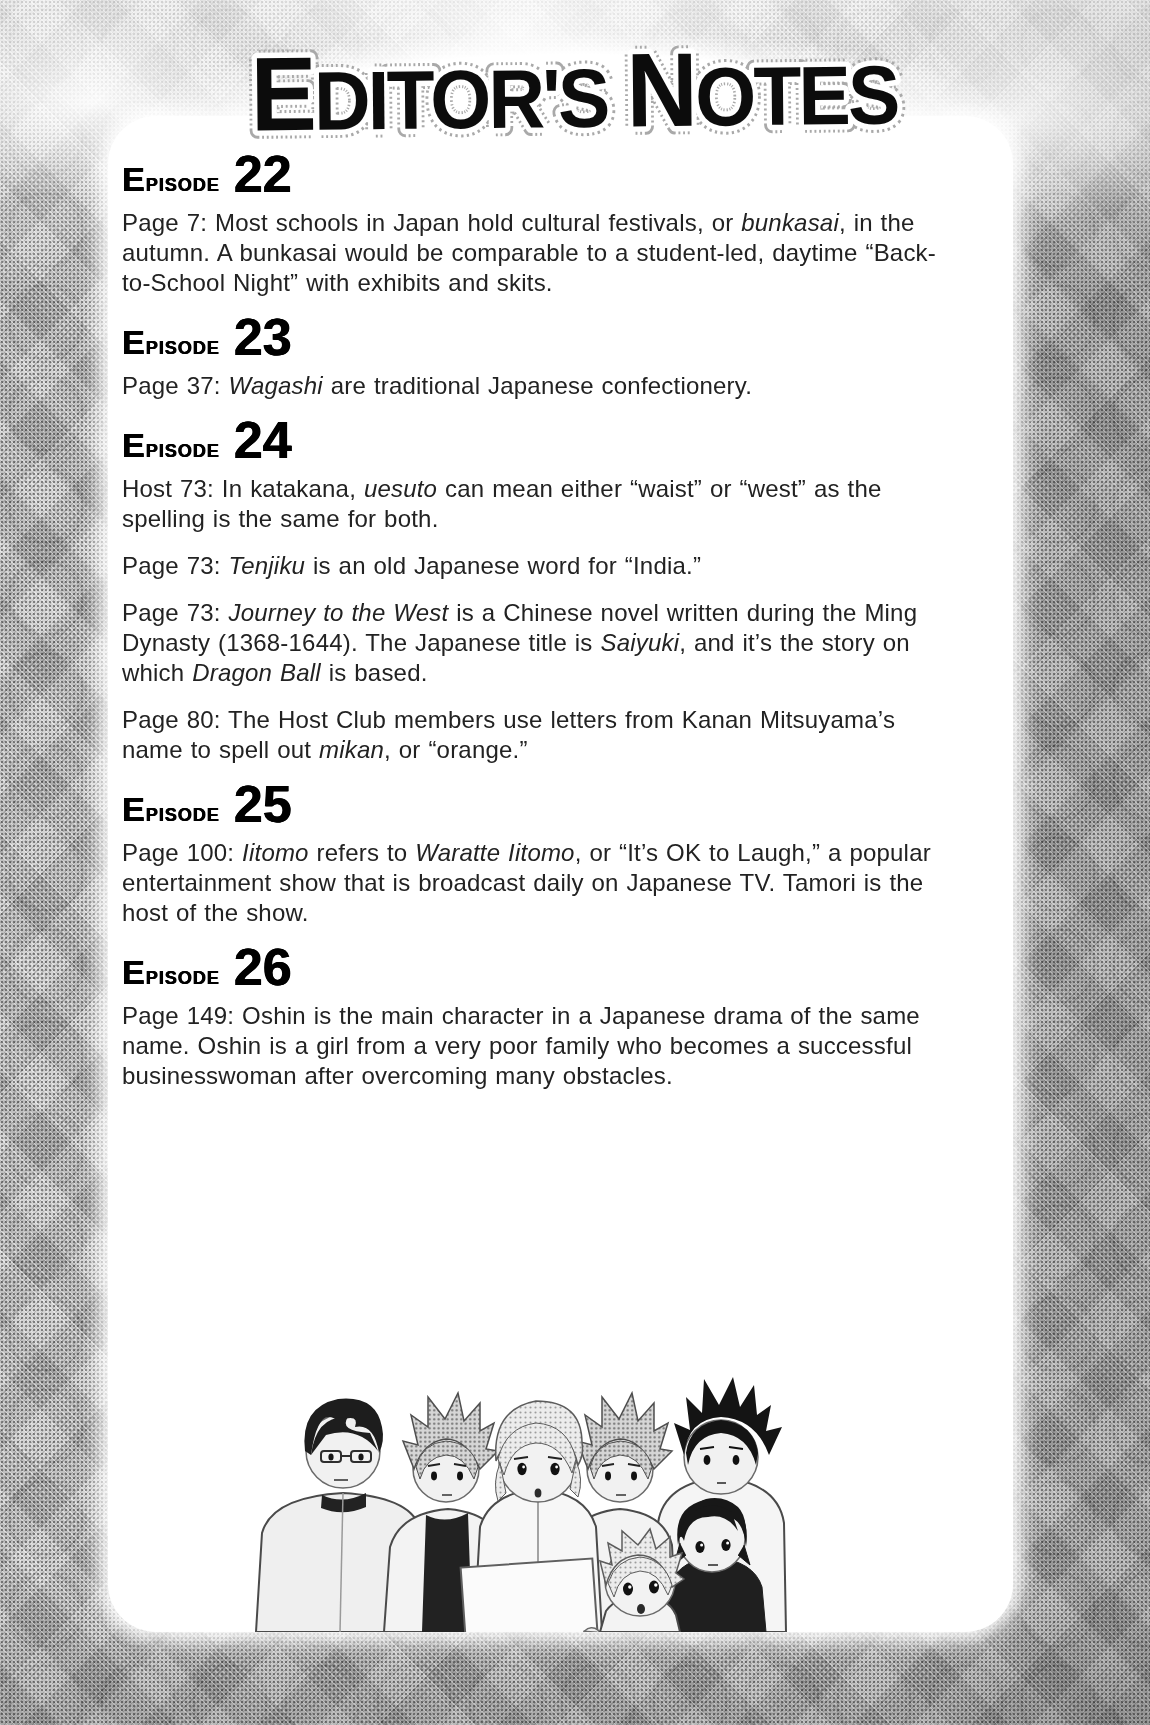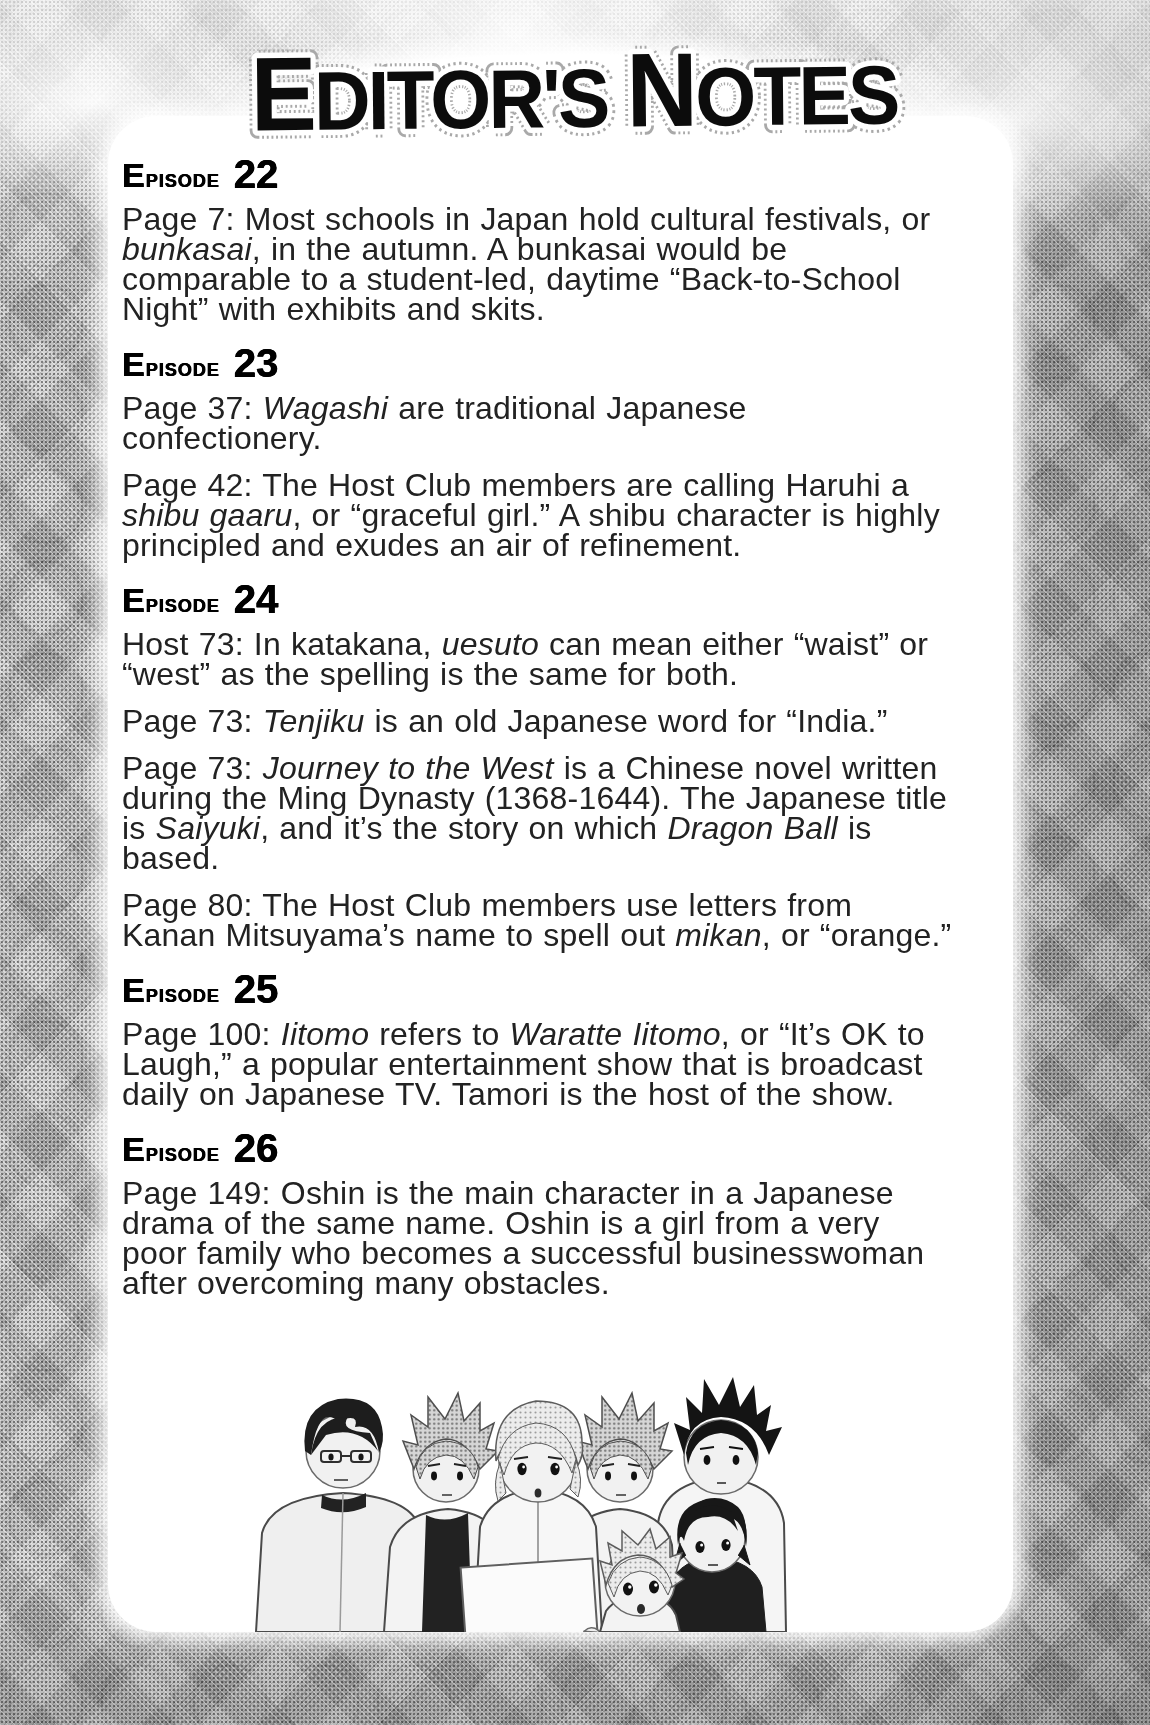--- a/index.html
+++ b/index.html
@@ -54,23 +54,23 @@
   .t-small{font-size:84px;}
   .content{position:absolute;left:122px;top:152px;width:830px;color:#1e1e1e;}
   .section{margin:0;}
   .section + .section{margin-top:2px;}
   .ep-heading{
     margin:0 0 2px 0;line-height:42px;color:#000;font-weight:bold;white-space:nowrap;
     text-shadow:0.6px 0 0 #000, -0.3px 0 0 #000;
   }
   .ep-init{font-size:34px;letter-spacing:1px;}
   .ep-rest{font-size:18px;letter-spacing:1px;text-transform:uppercase;}
-  .ep-num{font-size:40px;margin-left:14px;letter-spacing:0;position:relative;top:1px;}
+  .ep-num{font-size:52px;margin-left:14px;letter-spacing:0;position:relative;top:1px;}
   p.note{
-    margin:0 0 17px 0;font-size:32px;line-height:30px;letter-spacing:0.2px;word-spacing:1px;color:#222;
+    margin:0 0 17px 0;font-size:24px;line-height:30px;letter-spacing:0.2px;word-spacing:1px;color:#222;
   }
   p.note i{font-style:italic;}
   .illustration{
     position:absolute;left:108px;top:1255px;width:905px;height:377px;overflow:hidden;
     border-bottom-left-radius:48px;border-bottom-right-radius:48px;
   }
   .illustration svg{display:block;}
 </style>
 </head>
 <body>
@@ -98,21 +98,20 @@
     <h2 class="ep-heading"><span class="ep-init">E</span><span class="ep-rest">pisode</span><span class="ep-num">22</span></h2>
     <div class="notes">
           <p class="note"><span>Page 7: Most schools in Japan hold cultural festivals, or </span><i>bunkasai</i><span>, in the autumn. A bunkasai would be comparable to a student-led, daytime “Back-to-School Night” with exhibits and skits.</span></p>
         </div>
   </div>
 
   <div class="section">
     <h2 class="ep-heading"><span class="ep-init">E</span><span class="ep-rest">pisode</span><span class="ep-num">23</span></h2>
     <div class="notes">
           <p class="note"><span>Page 37: </span><i>Wagashi</i><span> are traditional Japanese confectionery.</span></p>
-          <p class="note"><span>Page 42: The Host Club members are calling Haruhi a </span><i>shibu gaaru</i><span>, or “graceful girl.” A shibu character is highly principled and exudes an air of refinement.</span></p>
         </div>
   </div>
 
   <div class="section">
     <h2 class="ep-heading"><span class="ep-init">E</span><span class="ep-rest">pisode</span><span class="ep-num">24</span></h2>
     <div class="notes">
           <p class="note"><span>Host 73: In katakana, </span><i>uesuto</i><span> can mean either “waist” or “west” as the spelling is the same for both.</span></p>
           <p class="note"><span>Page 73: </span><i>Tenjiku</i><span> is an old Japanese word for “India.”</span></p>
           <p class="note"><span>Page 73: </span><i>Journey to the West</i><span> is a Chinese novel written during the Ming Dynasty (1368-1644). The Japanese title is </span><i>Saiyuki</i><span>, and it’s the story on which </span><i>Dragon Ball</i><span> is based.</span></p>
           <p class="note"><span>Page 80: The Host Club members use letters from Kanan Mitsuyama’s name to spell out </span><i>mikan</i><span>, or “orange.”</span></p>

